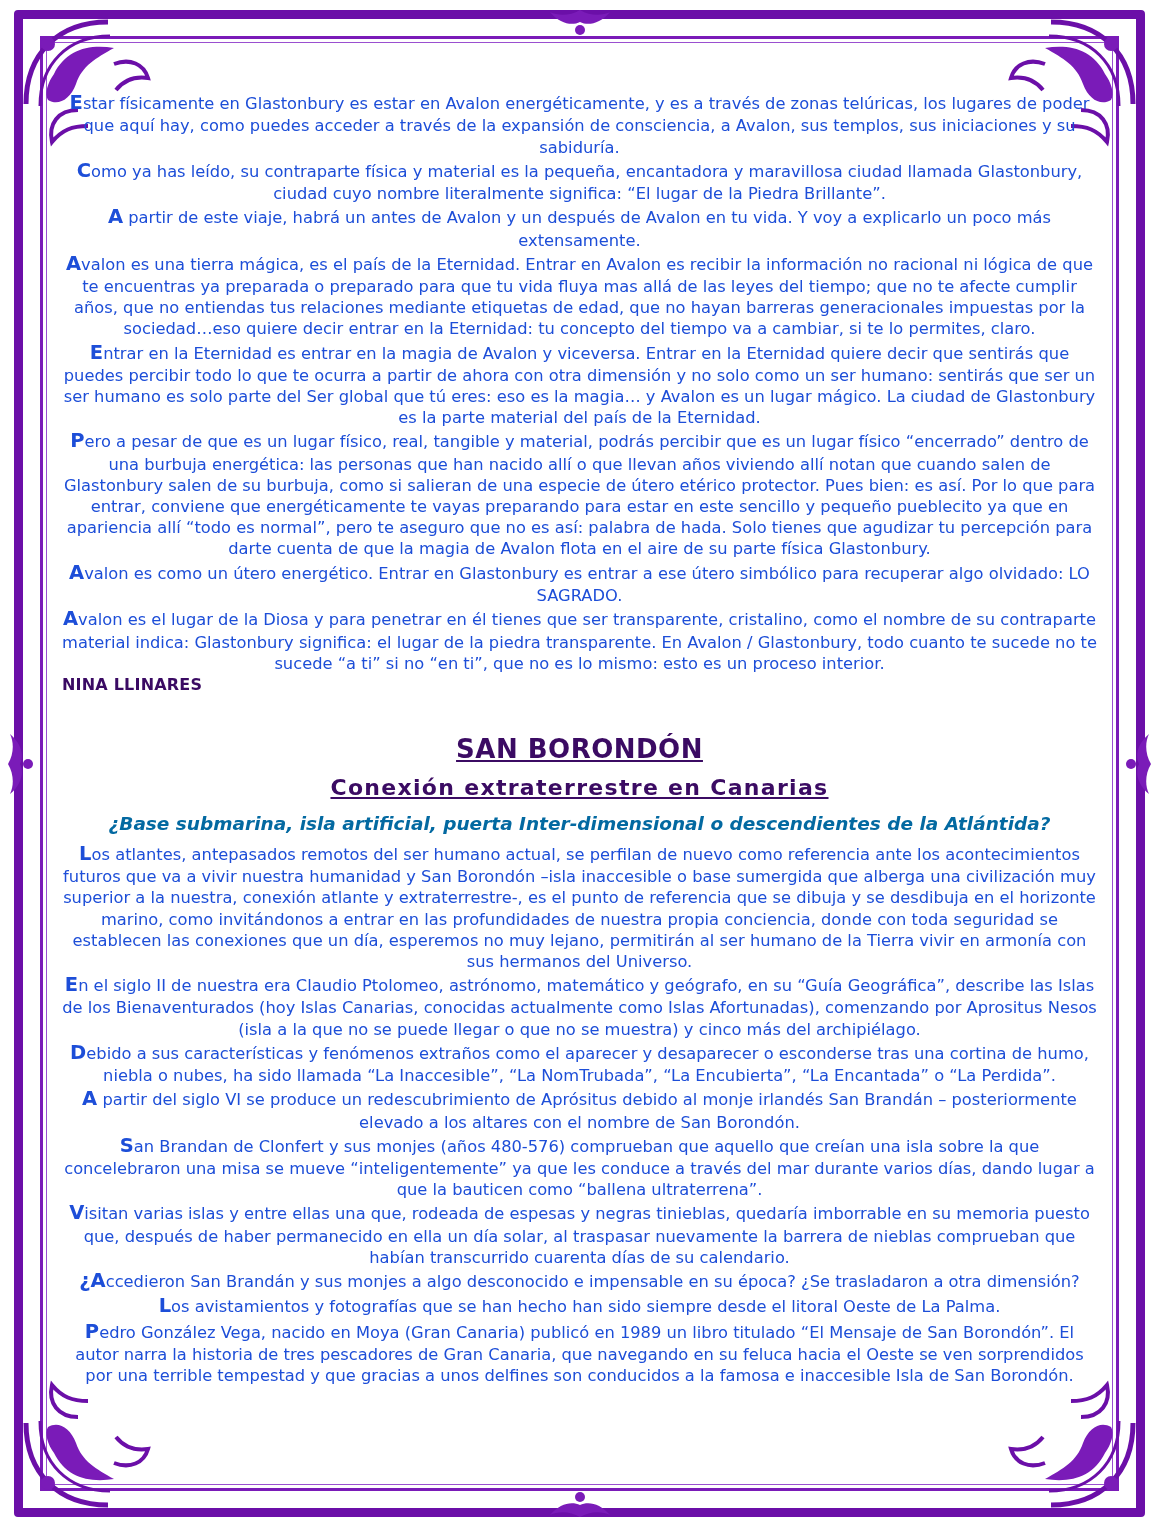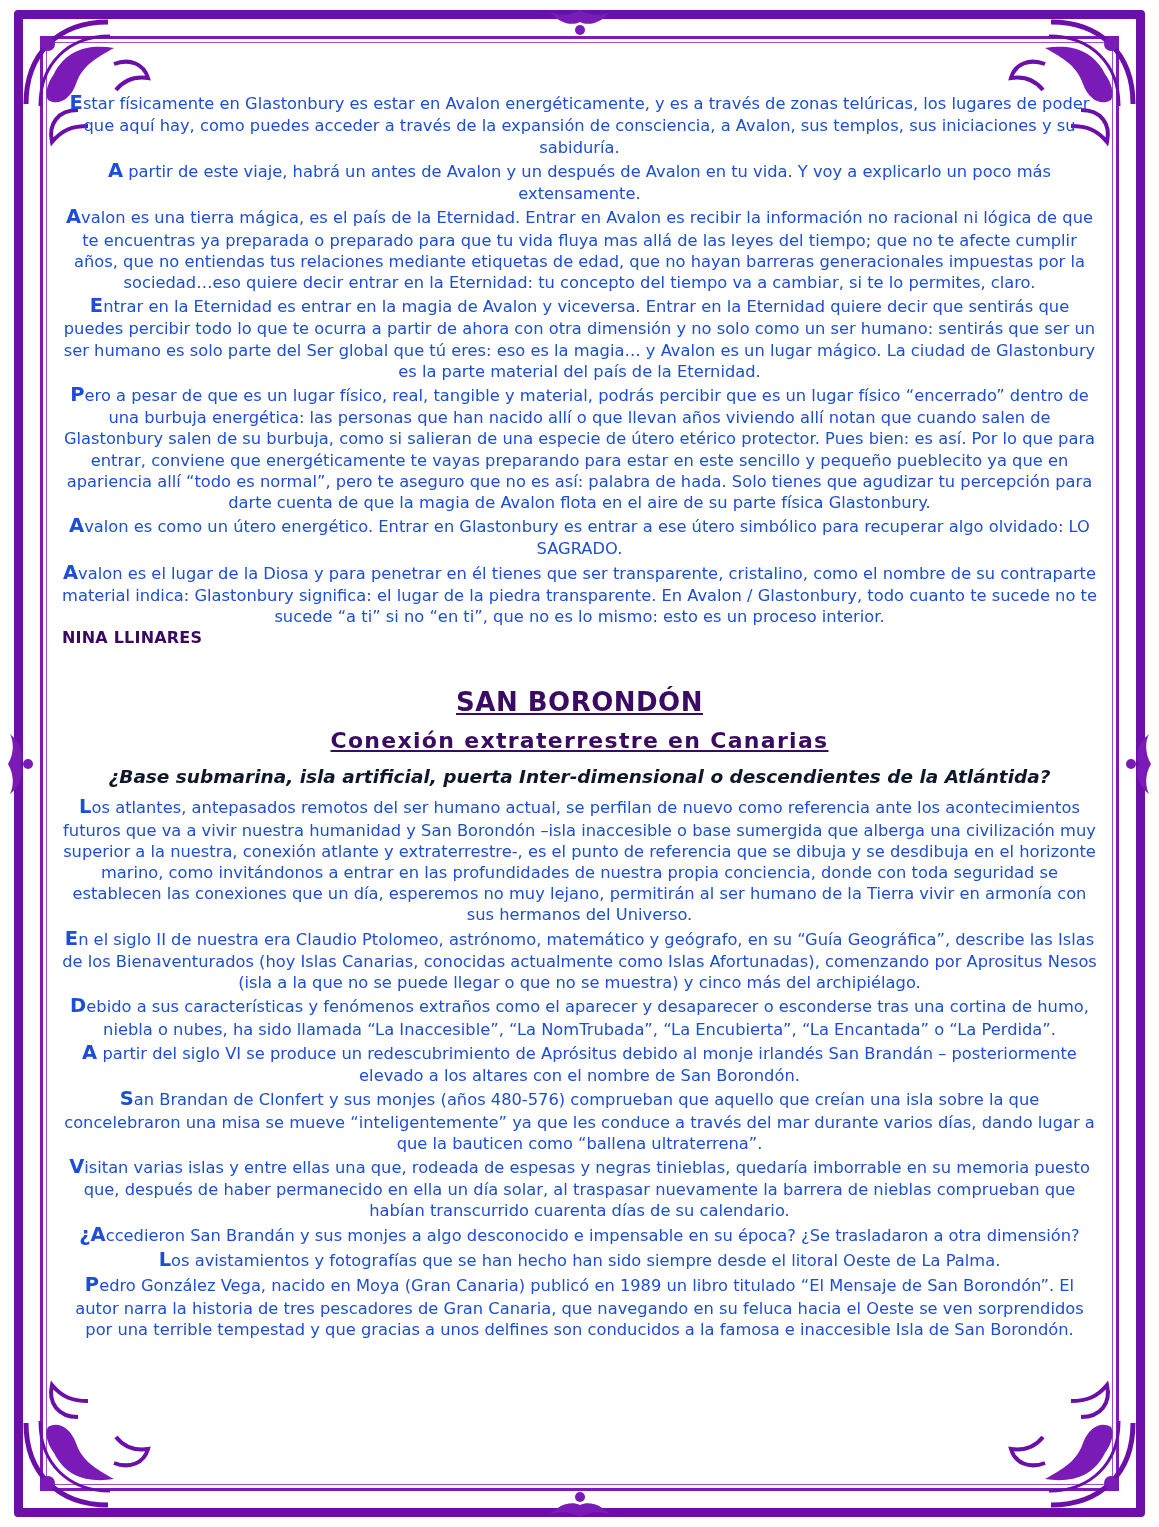--- a/index.html
+++ b/index.html
@@ -110,21 +110,21 @@
     margin: 11px 0 0 0;
     letter-spacing: 1.3px;
     color: #3b0b63;
   }
   h3.tagline {
     text-align: center;
     font-size: 18.5px;
     font-weight: bold;
     font-style: italic;
     margin: 13px 0 7px 0;
-    color: #0f172a;
+    color: #0369a1;
   }
   .body-sec p { margin-bottom: 0; }
 </style>
 </head>
 <body>
 
 <div class="frame-outer"></div>
 <div class="frame-inner"></div>
 <div class="frame-inner2"></div>
 
@@ -191,20 +191,21 @@
   <g fill="#7a1bb8">
     <path d="M4 100 C10 90 10 78 6 70 C18 80 20 92 16 100 C20 108 18 120 6 130 C10 122 10 110 4 100 Z"></path>
     <circle cx="24" cy="100" r="5"></circle>
   </g>
 </svg>
 
 <div class="page">
 
   <section>
     <p><span class="drop">E</span><span>star físicamente en Glastonbury es estar en Avalon energéticamente, y es a través de zonas telúricas, los lugares de poder que aquí hay, como puedes acceder a través de la expansión de consciencia, a Avalon, sus templos, sus iniciaciones y su sabiduría.</span></p>
+    <p><span class="drop">C</span><span>omo ya has leído, su contraparte física y material es la pequeña, encantadora y maravillosa ciudad llamada Glastonbury, ciudad cuyo nombre literalmente significa: “El lugar de la Piedra Brillante”.</span></p>
     <p><span class="drop">A</span><span> partir de este viaje, habrá un antes de Avalon y un después de Avalon en tu vida. Y voy a explicarlo un poco más extensamente.</span></p>
     <p><span class="drop">A</span><span>valon es una tierra mágica, es el país de la Eternidad. Entrar en Avalon es recibir la información no racional ni lógica de que te encuentras ya preparada o preparado para que tu vida fluya mas allá de las leyes del tiempo; que no te afecte cumplir años, que no entiendas tus relaciones mediante etiquetas de edad, que no hayan barreras generacionales impuestas por la sociedad…eso quiere decir entrar en la Eternidad: tu concepto del tiempo va a cambiar, si te lo permites, claro.</span></p>
     <p><span class="drop">E</span><span>ntrar en la Eternidad es entrar en la magia de Avalon y viceversa. Entrar en la Eternidad quiere decir que sentirás que puedes percibir todo lo que te ocurra a partir de ahora con otra dimensión y no solo como un ser humano: sentirás que ser un ser humano es solo parte del Ser global que tú eres: eso es la magia… y Avalon es un lugar mágico. La ciudad de Glastonbury es la parte material del país de la Eternidad.</span></p>
     <p><span class="drop">P</span><span>ero a pesar de que es un lugar físico, real, tangible y material, podrás percibir que es un lugar físico “encerrado” dentro de una burbuja energética: las personas que han nacido allí o que llevan años viviendo allí notan que cuando salen de Glastonbury salen de su burbuja, como si salieran de una especie de útero etérico protector. Pues bien: es así. Por lo que para entrar, conviene que energéticamente te vayas preparando para estar en este sencillo y pequeño pueblecito ya que en apariencia allí “todo es normal”, pero te aseguro que no es así: palabra de hada. Solo tienes que agudizar tu percepción para darte cuenta de que la magia de Avalon flota en el aire de su parte física Glastonbury.</span></p>
     <p><span class="drop">A</span><span>valon es como un útero energético. Entrar en Glastonbury es entrar a ese útero simbólico para recuperar algo olvidado:  LO SAGRADO.</span></p>
     <p><span class="drop">A</span><span>valon es el lugar de la Diosa y para penetrar en él tienes que ser transparente, cristalino, como el nombre de su contraparte material indica: Glastonbury significa: el lugar de la piedra transparente. En Avalon / Glastonbury, todo cuanto te sucede no te sucede “a ti” si no “en ti”, que no es lo mismo: </span><span class="bold-in">esto es un proceso interior.</span></p>
     <div class="sig">NINA LLINARES</div>
   </section>
 
   <div class="gap-lg"></div>

